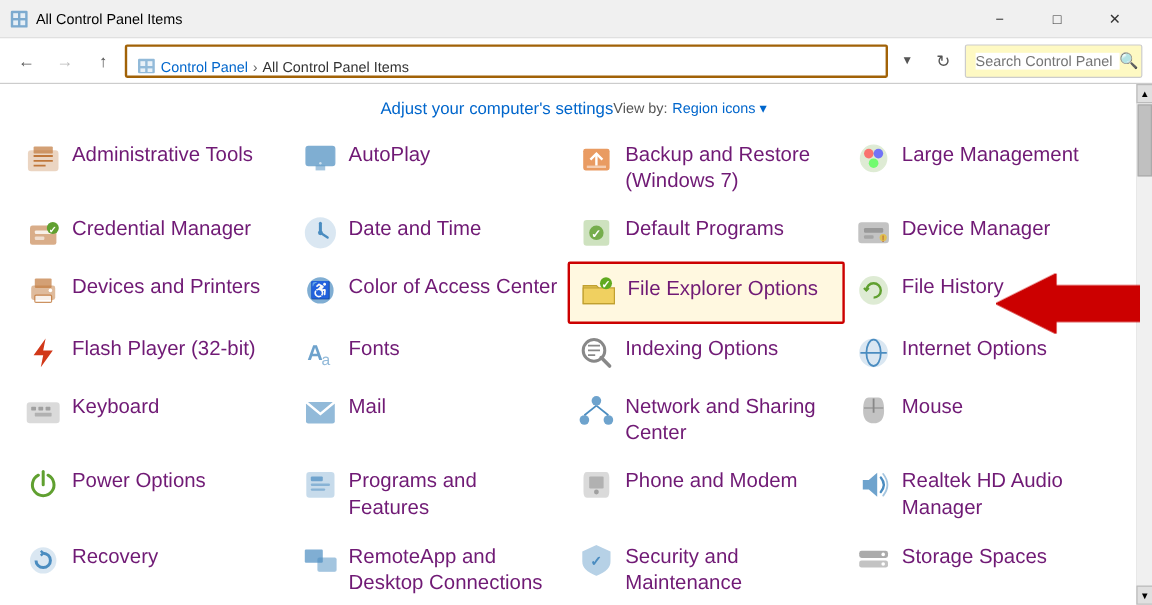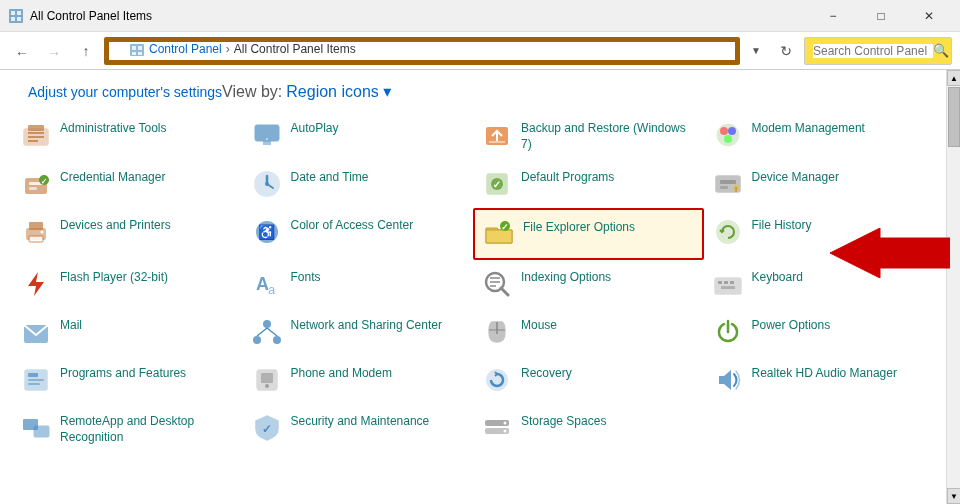--- a/index.html
+++ b/index.html
@@ -68,25 +68,25 @@
       background: transparent;
       cursor: pointer;
       color: #555;
       font-size: 14px;
       border-radius: 2px;
     }
     .nav-btn.disabled { color: #bbb; cursor: default; }
     .address-path {
       flex: 1;
       height: 28px;
-      border: 5px solid #a16207;
+      border: 2px solid #a16207;
       background: #fff;
       display: flex;
-      align-items: flex-start;
-      padding: 0 20px;
+      align-items: flex-end;
+      padding: 0 8px;
       font-size: 12px;
       color: #333;
       border-radius: 2px;
     }
     .address-path .separator { color: #666; margin: 0 4px; }
     .refresh-btn {
       width: 28px;
       height: 28px;
       display: flex;
       align-items: center;
@@ -110,21 +110,21 @@
       font-size: 10px;
     }
     .search-box {
       height: 28px;
       width: 148px;
       border: 1px solid #ccc;
       border-radius: 2px;
       display: flex;
       align-items: center;
       padding: 0 8px;
-      background: #fde047;
+      background: #fef9c3;
     }
     .search-box input {
       border: none;
       outline: none;
       font-size: 12px;
       width: 120px;
       color: #999;
     }
     .search-icon-btn {
       color: #555;
@@ -145,29 +145,29 @@
     }
     .main-panel::-webkit-scrollbar { width: 14px; }
     .main-panel::-webkit-scrollbar-track { background: #f0f0f0; }
     .main-panel::-webkit-scrollbar-thumb { background: #c0c0c0; border: 2px solid #f0f0f0; }
 
     
     .panel-header {
       padding: 12px 18px 6px 28px;
       display: flex;
       align-items: center;
-      justify-content: flex-start;
+      justify-content: center;
     }
     .panel-title {
       font-size: 14px;
       color: #0066cc;
       font-weight: normal;
     }
     .view-by {
-      font-size: 16px;
+      font-size: 12px;
       color: #333;
       display: flex;
       align-items: center;
       gap: 4px;
     }
     .view-by-label { color: #555; }
     .view-by-value { color: #0066cc; cursor: pointer; }
 
     
     .items-grid {
@@ -191,22 +191,22 @@
     }
     .item-icon {
       width: 32px;
       height: 32px;
       flex-shrink: 0;
       display: flex;
       align-items: center;
       justify-content: center;
     }
     .item-label {
-      font-size: 12px;
-      color: #0f766e;
+      font-size: 17px;
+      color: #701a75;
       line-height: 1.3;
       padding-top: 2px;
     }
 
     
     .icon-svg { width: 32px; height: 32px; }
 
     
     .scrollbar {
       width: 14px;
@@ -332,21 +332,21 @@
           </div>
           <div class="grid-item">
             <div class="item-icon">
               <svg viewBox="0 0 32 32" class="icon-svg">
                 <circle cx="16" cy="16" r="11" fill="#60a030" opacity="0.2" stroke="#60a030" stroke-width="1"></circle>
                 <circle cx="12" cy="12" r="4" fill="#ff5555" opacity="0.8"></circle>
                 <circle cx="20" cy="12" r="4" fill="#5555ff" opacity="0.8"></circle>
                 <circle cx="16" cy="20" r="4" fill="#55ff55" opacity="0.8"></circle>
               </svg>
             </div>
-            <span class="item-label">Modem Management</span>
+            <span class="item-label">Large Management</span>
           </div>
           <div class="grid-item">
             <div class="item-icon">
               <svg viewBox="0 0 32 32" class="icon-svg">
                 <rect x="5" y="10" width="22" height="16" rx="2" fill="#c0773a" opacity="0.6"></rect>
                 <rect x="9" y="14" width="14" height="3" rx="1" fill="white" opacity="0.8"></rect>
                 <rect x="9" y="19" width="8" height="3" rx="1" fill="white" opacity="0.6"></rect>
                 <circle cx="24" cy="12" r="5" fill="#60a030"></circle>
                 <text x="24" y="16" text-anchor="middle" fill="white" font-size="8" font-weight="bold">✓</text>
               </svg>
@@ -452,20 +452,30 @@
                 <line x1="9" y1="10" x2="19" y2="10" stroke="#888" stroke-width="1.5"></line>
                 <line x1="9" y1="14" x2="19" y2="14" stroke="#888" stroke-width="1.5"></line>
                 <line x1="9" y1="18" x2="15" y2="18" stroke="#888" stroke-width="1.5"></line>
               </svg>
             </div>
             <span class="item-label">Indexing Options</span>
           </div>
           <div class="grid-item">
             <div class="item-icon">
               <svg viewBox="0 0 32 32" class="icon-svg">
+                <circle cx="16" cy="16" r="11" fill="#4a8cc0" opacity="0.2" stroke="#4a8cc0" stroke-width="2"></circle>
+                <ellipse cx="16" cy="16" rx="6" ry="11" fill="none" stroke="#4a8cc0" stroke-width="1.5"></ellipse>
+                <line x1="5" y1="16" x2="27" y2="16" stroke="#4a8cc0" stroke-width="1.5"></line>
+              </svg>
+            </div>
+            <span class="item-label">Internet Options</span>
+          </div>
+          <div class="grid-item">
+            <div class="item-icon">
+              <svg viewBox="0 0 32 32" class="icon-svg">
                 <rect x="3" y="10" width="26" height="16" rx="2" fill="#888" opacity="0.3" stroke="#888" stroke-width="1.5"></rect>
                 <rect x="6" y="13" width="4" height="3" rx="0.5" fill="#888" opacity="0.7"></rect>
                 <rect x="12" y="13" width="4" height="3" rx="0.5" fill="#888" opacity="0.7"></rect>
                 <rect x="18" y="13" width="4" height="3" rx="0.5" fill="#888" opacity="0.7"></rect>
                 <rect x="9" y="18" width="14" height="3" rx="0.5" fill="#888" opacity="0.5"></rect>
               </svg>
             </div>
             <span class="item-label">Keyboard</span>
           </div>
           <div class="grid-item">
@@ -525,45 +535,45 @@
                 <path d="M8 6 Q6 6 6 10 L6 22 Q6 26 8 26 L24 26 Q26 26 26 22 L26 10 Q26 6 24 6 Z" fill="#888" opacity="0.3" stroke="#888" stroke-width="1.5"></path>
                 <circle cx="16" cy="22" r="2" fill="#888" opacity="0.7"></circle>
                 <rect x="10" y="9" width="12" height="10" rx="1" fill="#888" opacity="0.5"></rect>
               </svg>
             </div>
             <span class="item-label">Phone and Modem</span>
           </div>
           <div class="grid-item">
             <div class="item-icon">
               <svg viewBox="0 0 32 32" class="icon-svg">
+                <path d="M7 12 L7 20 L12 20 L19 26 L19 6 L12 12 Z" fill="#4a8cc0" opacity="0.8"></path>
+                <path d="M22 10 Q27 16 22 22" fill="none" stroke="#4a8cc0" stroke-width="2" stroke-linecap="round"></path>
+                <path d="M24 7 Q31 16 24 25" fill="none" stroke="#4a8cc0" stroke-width="1.5" opacity="0.5" stroke-linecap="round"></path>
+              </svg>
+            </div>
+            <span class="item-label">Realtek HD Audio Manager</span>
+          </div>
+          <div class="grid-item">
+            <div class="item-icon">
+              <svg viewBox="0 0 32 32" class="icon-svg">
                 <circle cx="16" cy="16" r="10" fill="#4a8cc0" opacity="0.2" stroke="#4a8cc0" stroke-width="2"></circle>
                 <path d="M16 10 A6 6 0 1 1 10 16" fill="none" stroke="#4a8cc0" stroke-width="2.5"></path>
                 <polyline points="14,8 16,10 14,12" fill="none" stroke="#4a8cc0" stroke-width="2"></polyline>
               </svg>
             </div>
             <span class="item-label">Recovery</span>
           </div>
           <div class="grid-item">
             <div class="item-icon">
               <svg viewBox="0 0 32 32" class="icon-svg">
-                <path d="M7 12 L7 20 L12 20 L19 26 L19 6 L12 12 Z" fill="#4a8cc0" opacity="0.8"></path>
-                <path d="M22 10 Q27 16 22 22" fill="none" stroke="#4a8cc0" stroke-width="2" stroke-linecap="round"></path>
-                <path d="M24 7 Q31 16 24 25" fill="none" stroke="#4a8cc0" stroke-width="1.5" opacity="0.5" stroke-linecap="round"></path>
-              </svg>
-            </div>
-            <span class="item-label">Realtek HD Audio Manager</span>
-          </div>
-          <div class="grid-item">
-            <div class="item-icon">
-              <svg viewBox="0 0 32 32" class="icon-svg">
                 <rect x="3" y="7" width="15" height="11" rx="1" fill="#4a8cc0" opacity="0.7"></rect>
                 <rect x="14" y="14" width="15" height="11" rx="1" fill="#4a8cc0" opacity="0.5" stroke="#4a8cc0" stroke-width="1"></rect>
               </svg>
             </div>
-            <span class="item-label">RemoteApp and Desktop Recognition</span>
+            <span class="item-label">RemoteApp and Desktop Connections</span>
           </div>
           <div class="grid-item">
             <div class="item-icon">
               <svg viewBox="0 0 32 32" class="icon-svg">
                 <path d="M16 4 L27 9 L27 17 Q27 24 16 28 Q5 24 5 17 L5 9 Z" fill="#4a8cc0" opacity="0.4" stroke="#4a8cc0" stroke-width="1.5"></path>
                 <text x="16" y="21" text-anchor="middle" fill="#4a8cc0" font-size="12" font-weight="bold">✓</text>
               </svg>
             </div>
             <span class="item-label">Security and Maintenance</span>
           </div>

